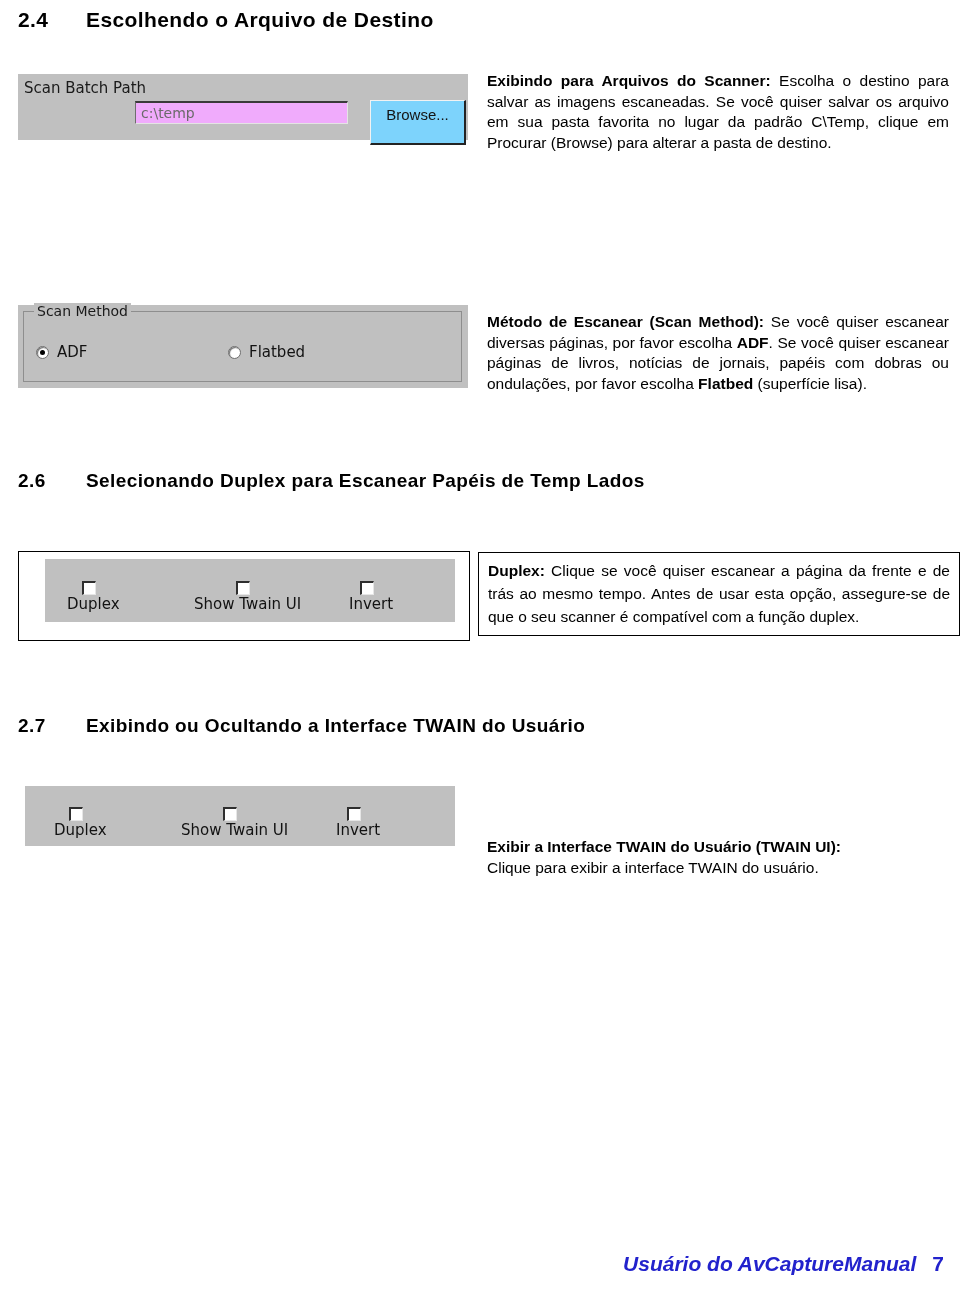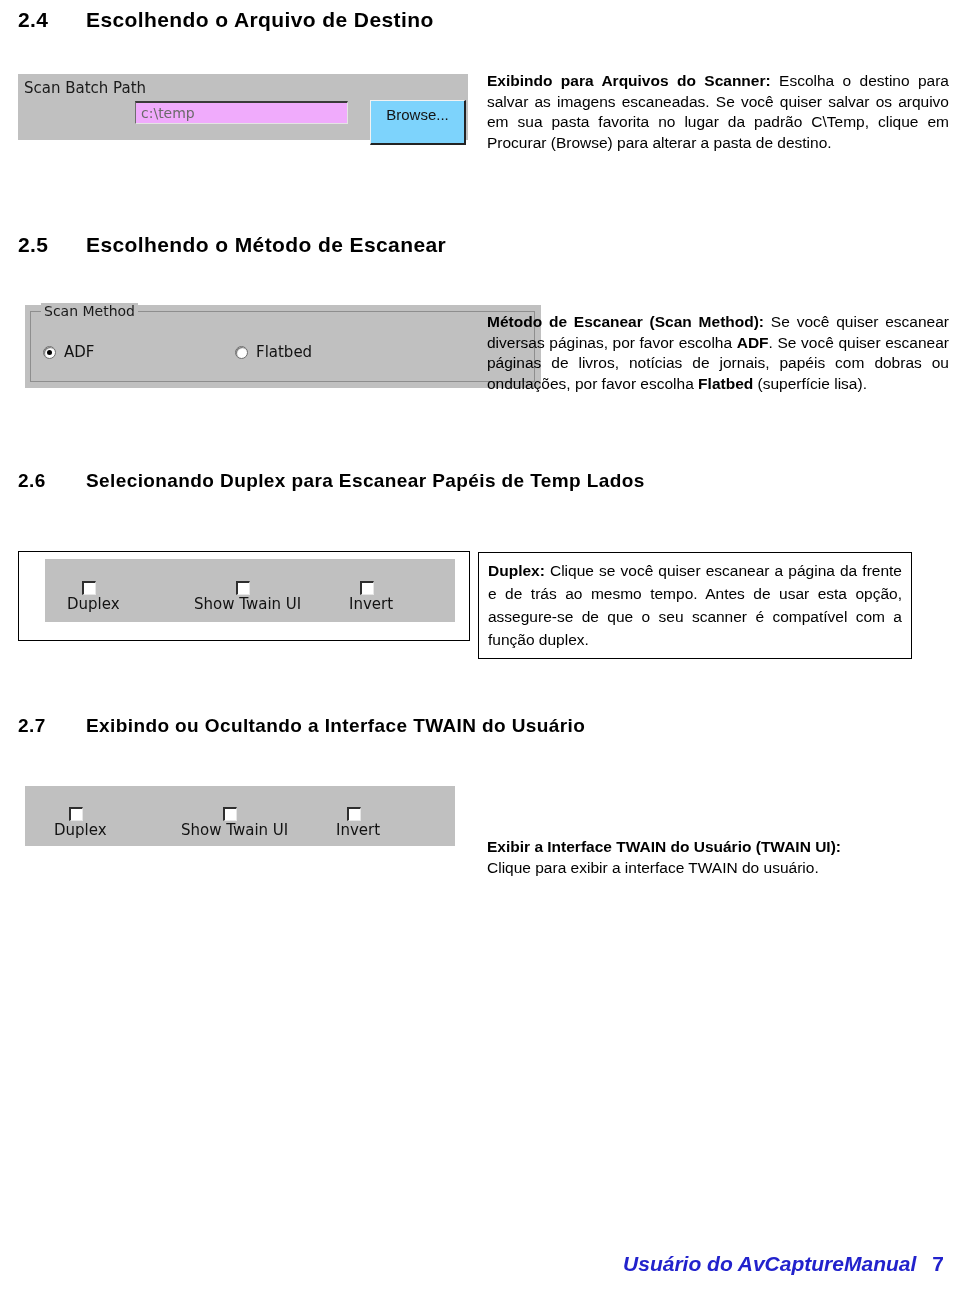--- a/index.html
+++ b/index.html
@@ -100,23 +100,23 @@
     box-sizing: border-box;
     text-align: center;
     font-size: 15px;
     line-height: 28px;
     color: #141414;
     font-family: Liberation Sans, sans-serif;
   }
 
   
   #scan-method-panel {
-    left: 25px;
+    left: 18px;
     top: 305px;
-    width: 516px;
+    width: 450px;
     height: 83px;
     background: #c0c0c0;
     text-align: center;
   }
   #scan-method-panel .group {
     position: absolute;
     left: 5px;
     top: 6px;
     right: 6px;
     bottom: 6px;
@@ -268,23 +268,20 @@
     <div class="textbox">
       <div class="val">c:\temp</div>
     </div>
     <div class="browse-btn">Browse...</div>
   </div>
 
   <div class="bodytext" style="left:487px; top:71px; width:462px;">
     <b>Exibindo para Arquivos do Scanner:</b><span> Escolha o destino para salvar as imagens escaneadas. Se você quiser salvar os arquivo em sua pasta favorita no lugar da padrão C\Temp, clique em Procurar (Browse) para alterar a pasta de destino.</span>
   </div>
 
-  <div class="heading" style="left:18px; top:233px;">
-    <span class="num">2.5</span><span>Escolhendo o Método de Escanear</span>
-  </div>
 
   <div class="win-panel" id="scan-method-panel">
     <div class="group">
       <div class="group-title">Scan Method</div>
       <div class="radio-row" style="left:12px; top:31px;">
         <span class="radio checked"></span>
         <span class="radio-lbl">ADF</span>
       </div>
       <div class="radio-row" style="left:204px; top:31px;">
         <span class="radio"></span>
@@ -312,21 +309,21 @@
         <span class="checkbox"></span>
         <span class="check-lbl">Show Twain UI</span>
       </div>
       <div class="check-row" style="left:295px; top:22px;">
         <span class="checkbox"></span>
         <span class="check-lbl">Invert</span>
       </div>
     </div>
   </div>
 
-  <div class="bodytext boxed" style="left:478px; top:552px; width:434px;">
+  <div class="bodytext boxed" style="left:478px; top:552px; width:482px;">
     <div class="bodytext-inner">
       <b>Duplex:</b><span> Clique se você quiser escanear a página da frente e de trás ao mesmo tempo. Antes de usar esta opção, assegure-se de que o seu scanner é compatível com a função duplex.</span>
     </div>
   </div>
 
   <div class="heading heading-sm" style="left:18px; top:715px;">
     <span class="num">2.7</span><span>Exibindo ou Ocultando a Interface TWAIN do Usuário</span>
   </div>
 
   <div class="opt-bar-wrap" style="left:18px; top:784px; width:452px; height:70px;">

